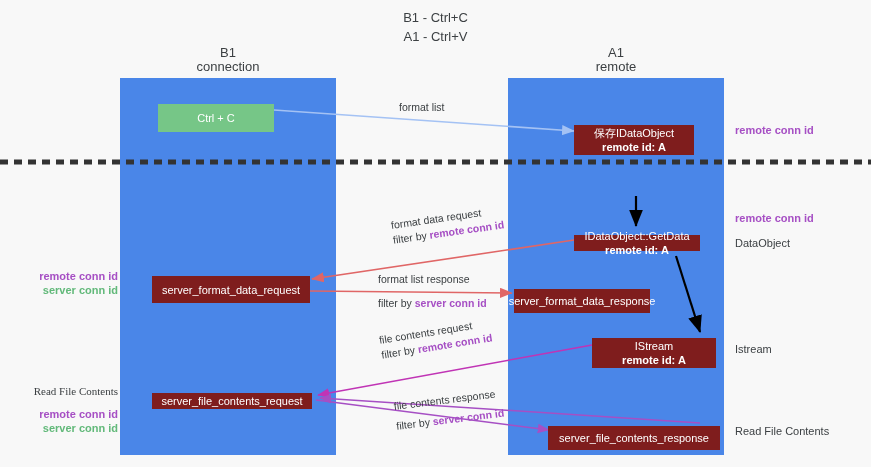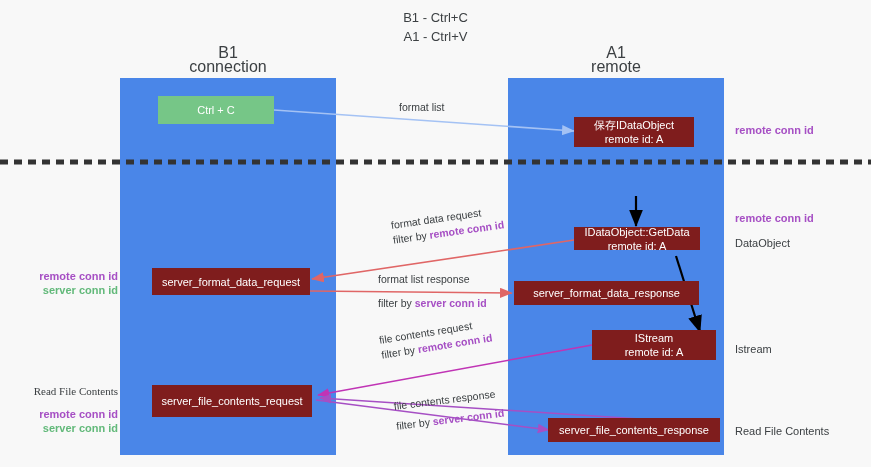--- a/index.html
+++ b/index.html
@@ -18,21 +18,21 @@
   .col {
     position: absolute;
     background: #4a86e8;
   }
   #col-b1 { left: 120px; top: 78px; width: 216px; height: 377px; }
   #col-a1 { left: 508px; top: 78px; width: 216px; height: 377px; }
 
   .col-title {
     position: absolute;
     text-align: center;
-    font-size: 16px;
+    font-size: 13px;
     color: #3c4043;
     line-height: 14px;
     white-space: pre-line;
   }
   #title-b1 { left: 120px; top: 46px; width: 216px; }
   #title-a1 { left: 508px; top: 46px; width: 216px; }
 
   #page-title {
     position: absolute;
     left: 0; top: 8px; width: 871px;
@@ -49,24 +49,25 @@
     display: flex;
     flex-direction: column;
     align-items: center;
     justify-content: center;
     color: #ffffff;
     font-size: 11px;
     line-height: 14px;
     text-align: center;
     padding: 2px 4px;
     z-index: 6;
+    margin-top: 8px;
   }
   .node.green { background: #76c687; }
   .node.orange { background: #7f1d1d; }
-  .node .l2 { display: block; }
+  .node .l2 { display: block; font-weight: bold; }
 
   .side-label {
     position: absolute;
     font-size: 11px;
     color: #3c4043;
     line-height: 14px;
     z-index: 7;
   }
   .side-label.bold-purple {
     color: #a64fc4;
@@ -162,39 +163,39 @@
   <div class="node green" id="n-ctrlc" style="left:158px; top:96px; width:116px; height:28px;">
     <span class="l1">Ctrl + C</span>
   </div>
 
   <div class="node orange" id="n-save" style="left:574px; top:117px; width:120px; height:30px;">
     <span class="l1">保存IDataObject</span>
     <span class="l2">remote id: A</span>
   </div>
 
 
-  <div class="node orange" id="n-getdata" style="left:574px; top:227px; width:126px; height:23px;">
+  <div class="node orange" id="n-getdata" style="left:574px; top:227px; width:126px; height:16px;">
     <span class="l1">IDataObject::GetData</span>
     <span class="l2">remote id: A</span>
   </div>
 
   <div class="node orange" id="n-sfdreq" style="left:152px; top:268px; width:158px; height:27px;">
     <span class="l1">server_format_data_request</span>
   </div>
 
-  <div class="node orange" id="n-sfdres" style="left:514px; top:281px; width:185px; height:24px;">
+  <div class="node orange" id="n-sfdres" style="left:514px; top:281px; width:136px; height:24px;">
     <span class="l1">server_format_data_response</span>
   </div>
 
   <div class="node orange" id="n-istream" style="left:592px; top:330px; width:124px; height:30px;">
     <span class="l1">IStream</span>
     <span class="l2">remote id: A</span>
   </div>
 
-  <div class="node orange" id="n-sfcreq" style="left:152px; top:385px; width:160px; height:32px;align-items:center;">
+  <div class="node orange" id="n-sfcreq" style="left:152px; top:385px; width:160px; height:16px;align-items:center;">
     <span class="l1">server_file_contents_request</span>
   </div>
 
   <div class="node orange" id="n-sfcres" style="left:548px; top:418px; width:172px; height:24px;">
     <span class="l1">server_file_contents_response</span>
   </div>
 
   <div class="edge-label" style="left:399px; top:100px;">format list</div>
 
   <div class="edge-label" style="left:390px; top:218px; transform:rotate(-8deg); transform-origin: left top;">

